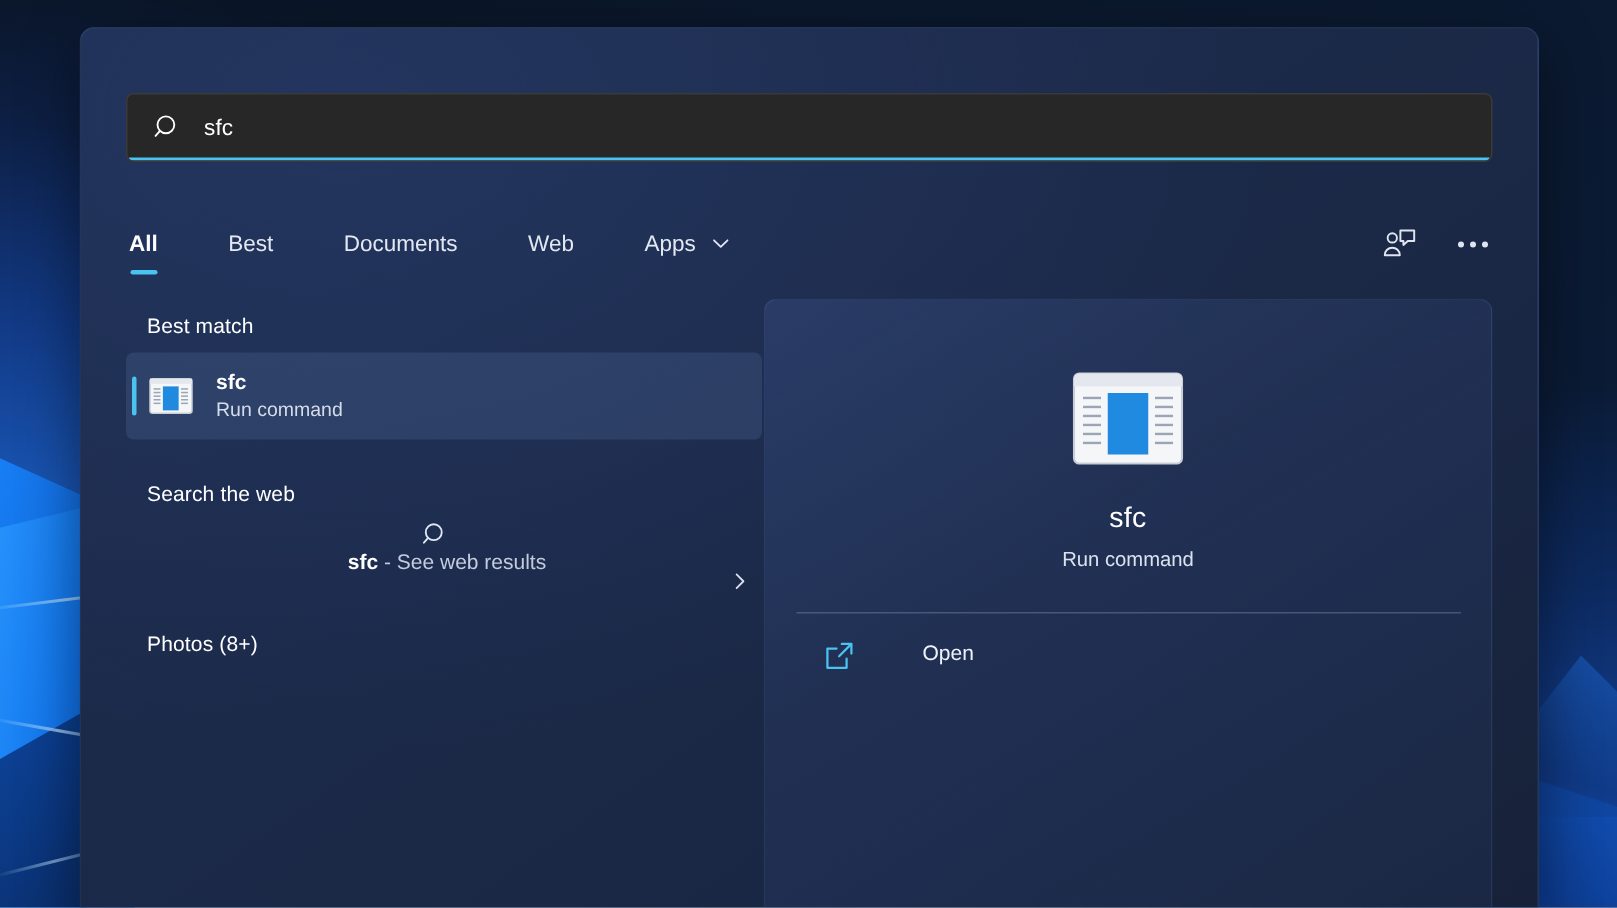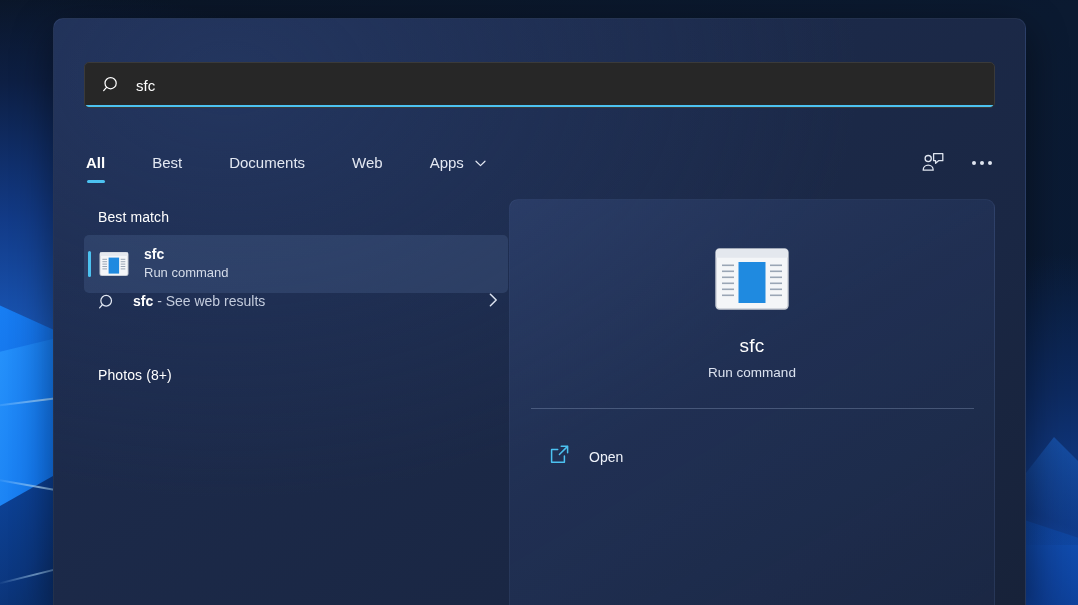--- a/index.html
+++ b/index.html
@@ -251,27 +251,28 @@
   .row-sub {
     color: #d5dce9;
     font-size: 13px;
     line-height: 18px;
     margin-top: 1px;
   }
 
   
   .web-row {
     display: flex;
-    align-items: flex-start;
+    align-items: center;
     height: 46px;
     border-radius: 5px;
     padding-left: 14px;
     padding-right: 10px;
     box-sizing: border-box;
     cursor: default;
+    flex-direction: column;
   }
   .web-icon { width: 19px; height: 19px; flex: none; margin-right: 16px; }
   .web-label { font-size: 14px; color: #e9eef7; }
   .web-label b { font-weight: 600; color: #ffffff; }
   .web-label span.dim { color: #c3ccdd; }
   .web-chevron { margin-left: auto; }
 
   
   #preview {
     position: absolute;
@@ -305,26 +306,27 @@
     margin-top: 8px;
   }
   #preview-divider {
     margin: 28px auto 0 auto;
     width: 443px;
     height: 1px;
     background: rgba(185,205,235,.26);
   }
   .preview-action {
     display: flex;
-    align-items: flex-end;
+    align-items: flex-start;
     height: 38px;
     margin: 18px 0 0 23px;
     width: 200px;
     border-radius: 4px;
     cursor: default;
+    gap: 26px;
   }
   .pa-icon { width: 21px; height: 21px; margin-left: 16px; margin-right: 19px; flex: none; }
   .pa-label { color: #eef2f9; font-size: 14px; }
 </style>
 </head>
 <body>
 
 <div id="desktop">
   <div class="wall-base"></div>
   <div class="ribbon rb1"></div>
@@ -412,20 +414,21 @@
               <rect x="21.7" y="17.4" width="4.6" height="1"></rect>
             </g>
           </svg>
         </div>
         <div class="row-text">
           <div class="row-title">sfc</div>
           <div class="row-sub">Run command</div>
         </div>
       </div>
 
+      <div class="section-title" style="margin-top:28px">Search the web</div>
 
       <div class="web-row">
         <svg class="web-icon" viewBox="0 0 20 20" fill="none">
           <circle cx="8.6" cy="8.2" r="5.6" stroke="#e2e8f3" stroke-width="1.3"></circle>
           <line x1="4.5" y1="12.4" x2="1.7" y2="15.6" stroke="#e2e8f3" stroke-width="1.3" stroke-linecap="round"></line>
         </svg>
         <div class="web-label">
           <b>sfc</b>
           <span class="dim">- See web results</span>
         </div>

